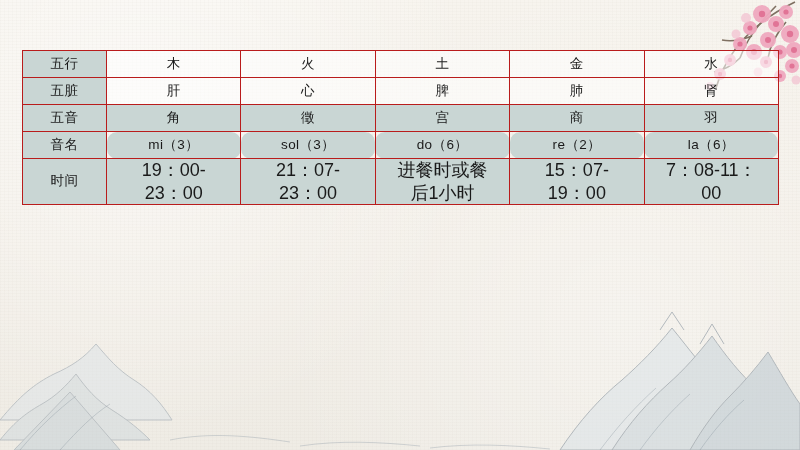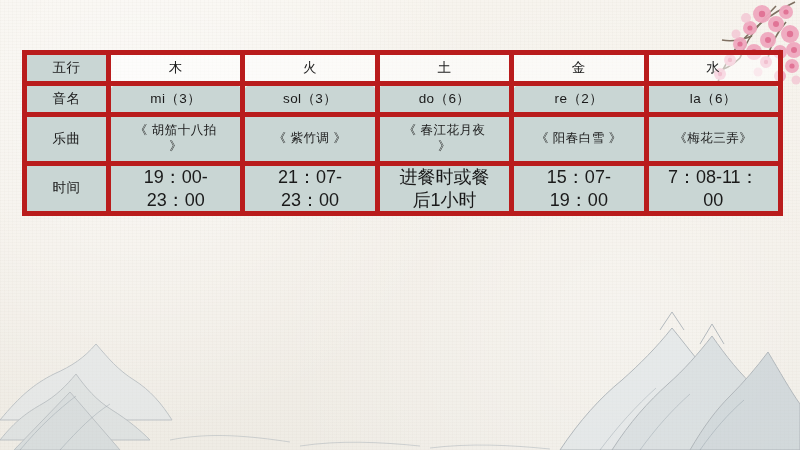--- a/index.html
+++ b/index.html
@@ -59,21 +59,21 @@
     top: 50px;
     width: 756px;
   }
   table.five-elements {
     border-collapse: collapse;
     width: 756px;
     table-layout: fixed;
     background: transparent;
   }
   table.five-elements td {
-    border: 5px solid #b91c1c;
+    border: 1px solid #b91c1c;
     text-align: center;
     vertical-align: middle;
     color: #1a1a1a;
     font-size: 13.5px;
     letter-spacing: 0.5px;
     padding: 0 18px;
     line-height: 1.25;
   }
   col.label-col { width: 84px; }
   col.data-col  { width: 134.4px; }
@@ -178,37 +178,45 @@
     </colgroup>
     <tbody>
       <tr class="r-short plain">
         <td class="label">五行</td>
         <td class="data">木</td>
         <td class="data">火</td>
         <td class="data">土</td>
         <td class="data">金</td>
         <td class="data">水</td>
       </tr>
+      <tr class="r-short plain">
+        <td class="label">五脏</td>
+        <td class="data">肝</td>
+        <td class="data">心</td>
+        <td class="data">脾</td>
+        <td class="data">肺</td>
+        <td class="data">肾</td>
+      </tr>
+      <tr class="r-short shaded">
+        <td class="label">五音</td>
+        <td class="data">角</td>
+        <td class="data">徵</td>
+        <td class="data">宫</td>
+        <td class="data">商</td>
+        <td class="data">羽</td>
+      </tr>
       <tr class="r-short shaded">
         <td class="label">音名</td>
         <td class="data latin">mi（3）</td>
         <td class="data latin">sol（3）</td>
         <td class="data latin">do（6）</td>
         <td class="data latin">re（2）</td>
         <td class="data latin">la（6）</td>
       </tr>
       <tr class="r-tall shaded">
-        <td class="label">乐曲</td>
-        <td class="data song">《 胡笳十八拍 》</td>
-        <td class="data song">《 紫竹调 》</td>
-        <td class="data song">《 春江花月夜 》</td>
-        <td class="data song">《 阳春白雪 》</td>
-        <td class="data song">《梅花三弄》</td>
-      </tr>
-      <tr class="r-tall shaded">
         <td class="label">时间</td>
         <td class="data time">19：00-23：00</td>
         <td class="data time">21：07-23：00</td>
         <td class="data time">进餐时或餐后1小时</td>
         <td class="data time">15：07-19：00</td>
         <td class="data time">7：08-11：00</td>
       </tr>
     </tbody>
   </table>
 </div>

